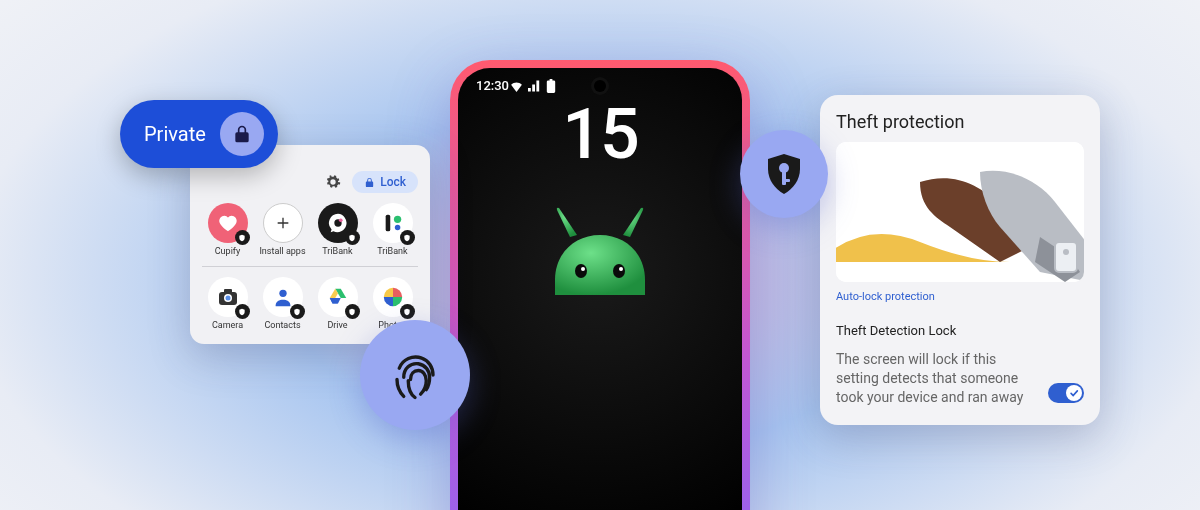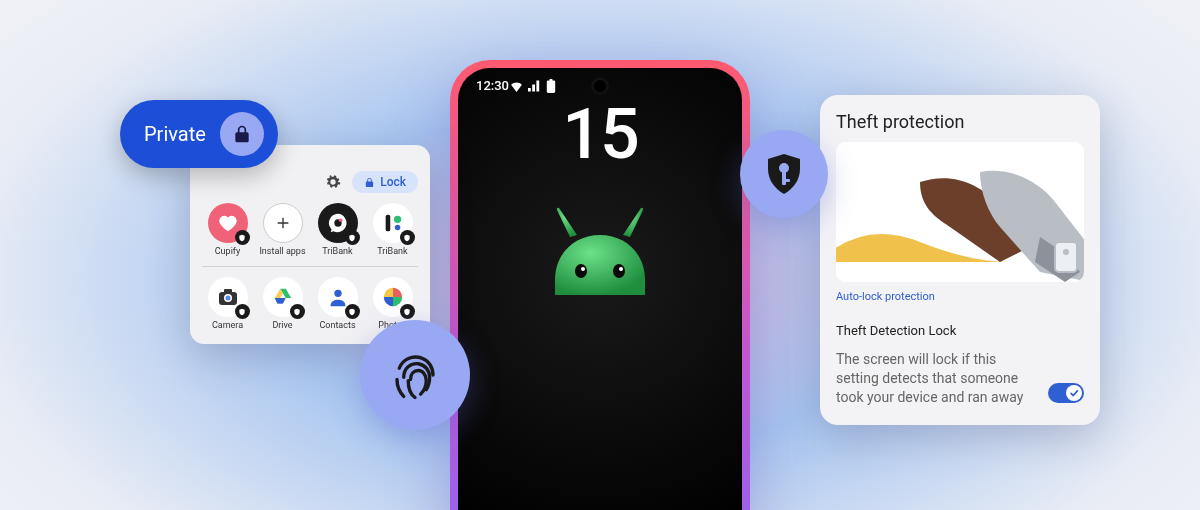--- a/index.html
+++ b/index.html
@@ -275,46 +275,46 @@
               <svg width="8" height="8" viewBox="0 0 24 24">
                 <path fill="#fff" d="M12 2l8 3v6c0 5-3 9-8 11-5-2-8-6-8-11V5l8-3z"></path>
               </svg>
             </span>
         </div>
         <span class="lbl">Camera</span>
       </div>
       <div class="app">
         <div class="ico">
           <svg width="22" height="22" viewBox="0 0 24 24">
+              <circle cx="12" cy="8" r="4" fill="#2f5fd0"></circle>
+              <path fill="#2f5fd0" d="M4 21c0-4 4-6 8-6s8 2 8 6v1H4z"></path>
+            </svg>
+          <span class="badge">
+              <svg width="8" height="8" viewBox="0 0 24 24">
+                <path fill="#fff" d="M12 2l8 3v6c0 5-3 9-8 11-5-2-8-6-8-11V5l8-3z"></path>
+              </svg>
+            </span>
+        </div>
+        <span class="lbl">Contacts</span>
+      </div>
+      <div class="app">
+        <div class="ico">
+          <svg width="22" height="22" viewBox="0 0 24 24">
               <path fill="#2bbf6f" d="M9 3h6l6 10h-6z"></path>
               <path fill="#2f5fd0" d="M3 13l6-10L3 13l3 6h6z" opacity=".9"></path>
               <path fill="#f7c948" d="M9 3L3 13h6l3-5z" opacity=".95"></path>
               <path fill="#2f5fd0" d="M3 13h12l-3 6H6z"></path>
             </svg>
           <span class="badge">
               <svg width="8" height="8" viewBox="0 0 24 24">
                 <path fill="#fff" d="M12 2l8 3v6c0 5-3 9-8 11-5-2-8-6-8-11V5l8-3z"></path>
               </svg>
             </span>
         </div>
         <span class="lbl">Drive</span>
-      </div>
-      <div class="app">
-        <div class="ico">
-          <svg width="22" height="22" viewBox="0 0 24 24">
-              <circle cx="12" cy="8" r="4" fill="#2f5fd0"></circle>
-              <path fill="#2f5fd0" d="M4 21c0-4 4-6 8-6s8 2 8 6v1H4z"></path>
-            </svg>
-          <span class="badge">
-              <svg width="8" height="8" viewBox="0 0 24 24">
-                <path fill="#fff" d="M12 2l8 3v6c0 5-3 9-8 11-5-2-8-6-8-11V5l8-3z"></path>
-              </svg>
-            </span>
-        </div>
-        <span class="lbl">Contacts</span>
       </div>
       <div class="app">
         <div class="ico">
           <svg width="22" height="22" viewBox="0 0 24 24">
               <path fill="#e85f5f" d="M12 12V2a10 10 0 0110 10z"></path>
               <path fill="#2bbf6f" d="M12 12h10a10 10 0 01-10 10z"></path>
               <path fill="#2f5fd0" d="M12 12v10A10 10 0 012 12z"></path>
               <path fill="#f7c948" d="M12 12H2A10 10 0 0112 2z"></path>
             </svg>
           <span class="badge">

